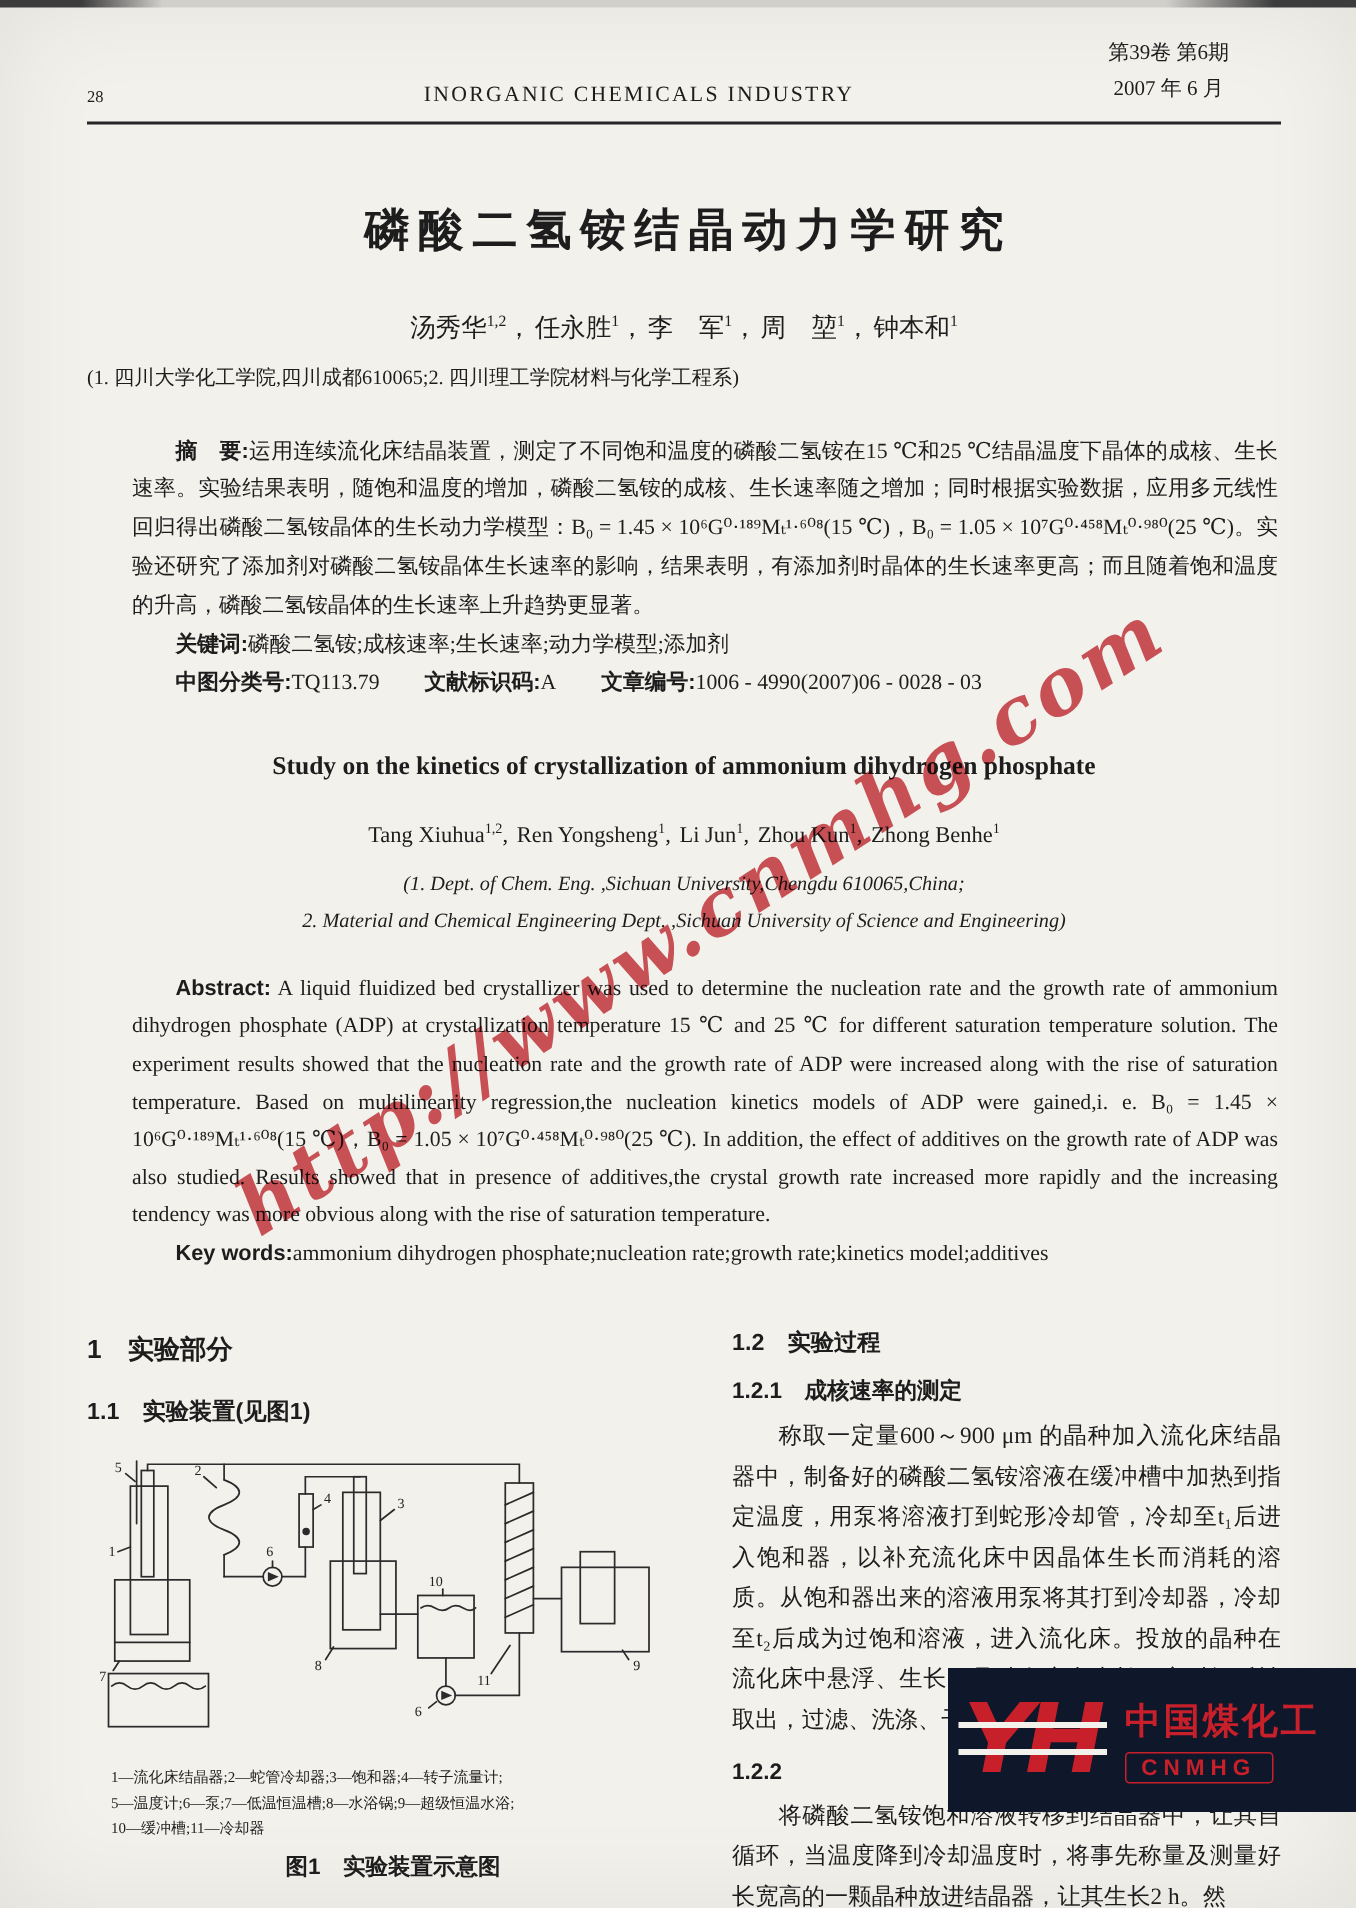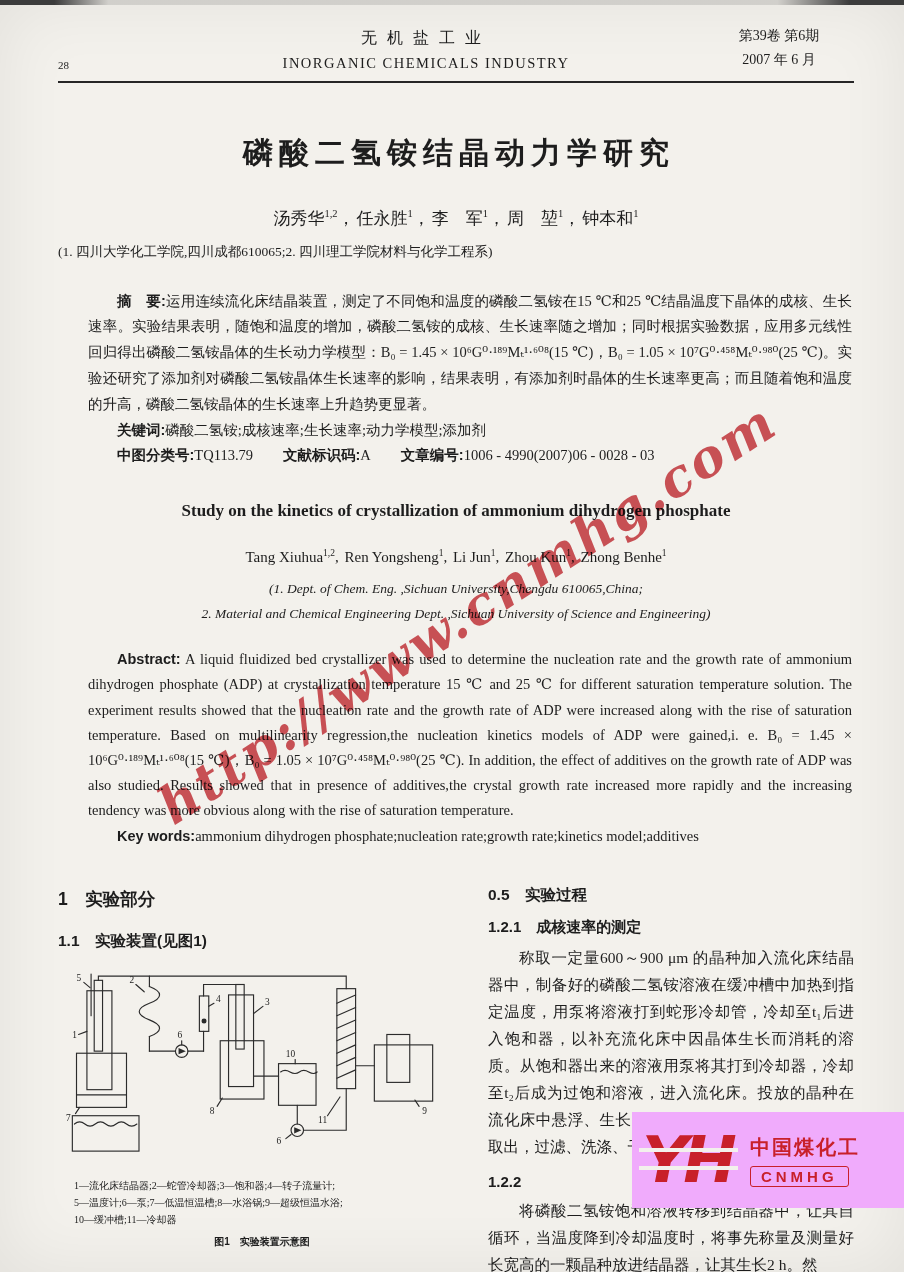--- a/index.html
+++ b/index.html
@@ -57,58 +57,57 @@
   .col-right { flex:1; }
   .h-s1 { font-family:"Liberation Sans","DejaVu Sans",sans-serif; font-weight:bold; font-size:17.5px; margin:10px 0 0; }
   .h-s2 { font-family:"Liberation Sans","DejaVu Sans",sans-serif; font-weight:bold; font-size:15.5px; margin:20px 0 0; }
   .h-s3 { font-family:"Liberation Sans","DejaVu Sans",sans-serif; font-weight:bold; font-size:15px; margin:12px 0 0; }
   .body-p { font-size:15.5px; line-height:1.74; text-align:justify; text-indent:2em; margin:8px 0 0; }
 
   .fig { margin-top:20px; }
   .fig-svg { width:97%; height:auto; display:block; margin:0 auto; }
   .fig-caption { font-size:10px; line-height:1.72; margin-top:12px; padding-left:16px; }
   .fig-label { text-align:center; font-family:"Liberation Sans","DejaVu Sans",sans-serif;
-    font-weight:bold; font-size:10px; margin-top:7px; }
+    font-weight:bold; font-size:15px; margin-top:7px; }
 
   
   .watermark { position:absolute; left:180px; top:775px; z-index:5;
     transform:rotate(-33deg); transform-origin:left bottom;
     font-family:"DejaVu Serif","Liberation Serif",serif; font-style:italic; font-weight:bold;
     font-size:52px; letter-spacing:3px; white-space:nowrap;
     color:rgba(196,36,45,0.78); mix-blend-mode:multiply; pointer-events:none; }
 
   
   .logo { position:absolute; right:0; top:1112px; z-index:6; width:272px; height:96px;
-    background:#f0abfc; display:flex; align-items:center; gap:12px; padding:0 8px 0 10px; }
+    background:#0f172a; display:flex; align-items:center; gap:12px; padding:0 8px 0 10px; }
   .logo-mark { position:relative; font-family:"DejaVu Sans","Liberation Sans",sans-serif;
     font-weight:900; font-style:italic; font-size:64px; line-height:1; letter-spacing:-5px;
     color:#c8202a; padding-right:6px; }
   .logo-mark::before, .logo-mark::after { content:""; position:absolute; left:-3px; right:0;
     height:4px; background:#f3f1ec; }
   .logo-mark::before { top:20px; }
   .logo-mark::after  { top:38px; }
   .logo-text { display:flex; flex-direction:column; align-items:flex-start; gap:5px; }
   .logo-cn { font-family:Liberation Mono, monospace; font-weight:bold;
-    font-size:20px; letter-spacing:2px; color:#c8202a; }
+    font-size:24px; letter-spacing:2px; color:#c8202a; }
   .logo-en { font-family:"Liberation Sans","DejaVu Sans",sans-serif; font-weight:bold;
     font-size:15px; letter-spacing:4px; color:#c8202a; border:1.5px solid #c8202a;
     border-radius:3px; padding:1px 10px; }
 </style>
 </head>
 <body>
 
 <div class="page">
   <div class="scan-top"></div>
 
   <div class="content">
 
     <div class="hdr">
       <div class="hdr-left">28</div>
       <div class="hdr-center">
-        <div class="journal-cn">无机盐工业</div>
         <div class="journal-en">INORGANIC CHEMICALS INDUSTRY</div>
       </div>
       <div class="hdr-right">
         <div>第39卷 第6期</div>
         <div>2007 年 6 月</div>
       </div>
     </div>
 
     <div class="title-cn">磷酸二氢铵结晶动力学研究</div>
 
@@ -219,21 +218,21 @@
           <div class="fig-caption">
             <div>1—流化床结晶器;2—蛇管冷却器;3—饱和器;4—转子流量计;</div>
             <div>5—温度计;6—泵;7—低温恒温槽;8—水浴锅;9—超级恒温水浴;</div>
             <div>10—缓冲槽;11—冷却器</div>
           </div>
           <div class="fig-label">图1　实验装置示意图</div>
         </div>
       </div>
 
       <div class="col-right">
-        <div class="h-s2" style="margin-top:8px">0.5　实验过程</div>
+        <div class="h-s2" style="margin-top:8px">1.2　实验过程</div>
         <div class="h-s3">1.2.1　成核速率的测定</div>
         <p class="body-p">称取一定量600～900 μm 的晶种加入流化床结晶器中，制备好的磷酸二氢铵溶液在缓冲槽中加热到指定温度，用泵将溶液打到蛇形冷却管，冷却至t₁后进入饱和器，以补充流化床中因晶体生长而消耗的溶质。从饱和器出来的溶液用泵将其打到冷却器，冷却至t₂后成为过饱和溶液，进入流化床。投放的晶种在流化床中悬浮、生长。晶种在床内生长一定时间后被取出，过滤、洗涤、干燥、称重、筛析。由筛析结</p>
         <div class="h-s3">1.2.2</div>
         <p class="body-p">将磷酸二氢铵饱和溶液转移到结晶器中，让其自循环，当温度降到冷却温度时，将事先称量及测量好长宽高的一颗晶种放进结晶器，让其生长2 h。然</p>
       </div>
     </div>
   </div>
 
   <div class="watermark">http://www.cnmhg.com</div>
 

